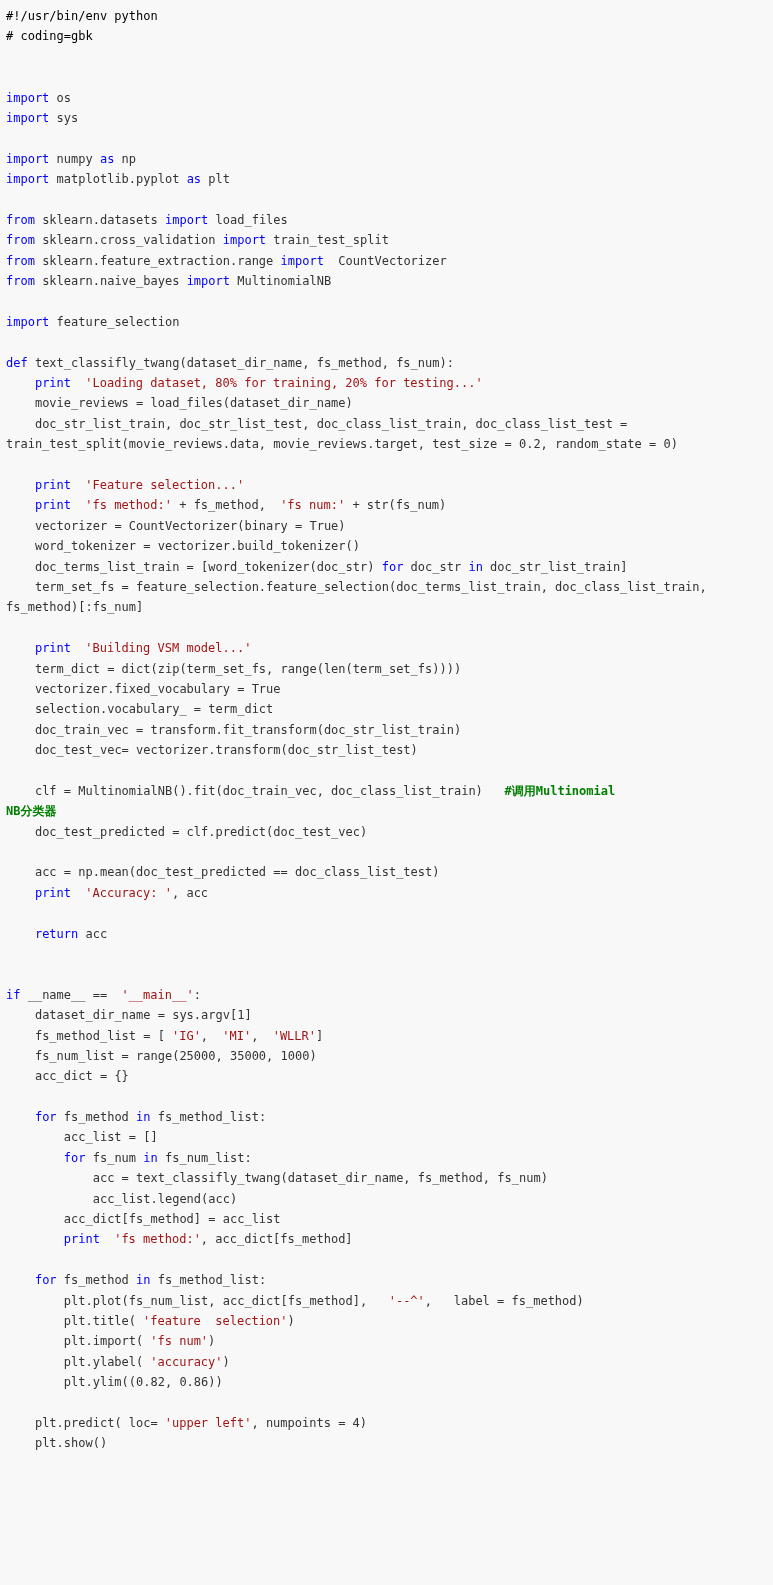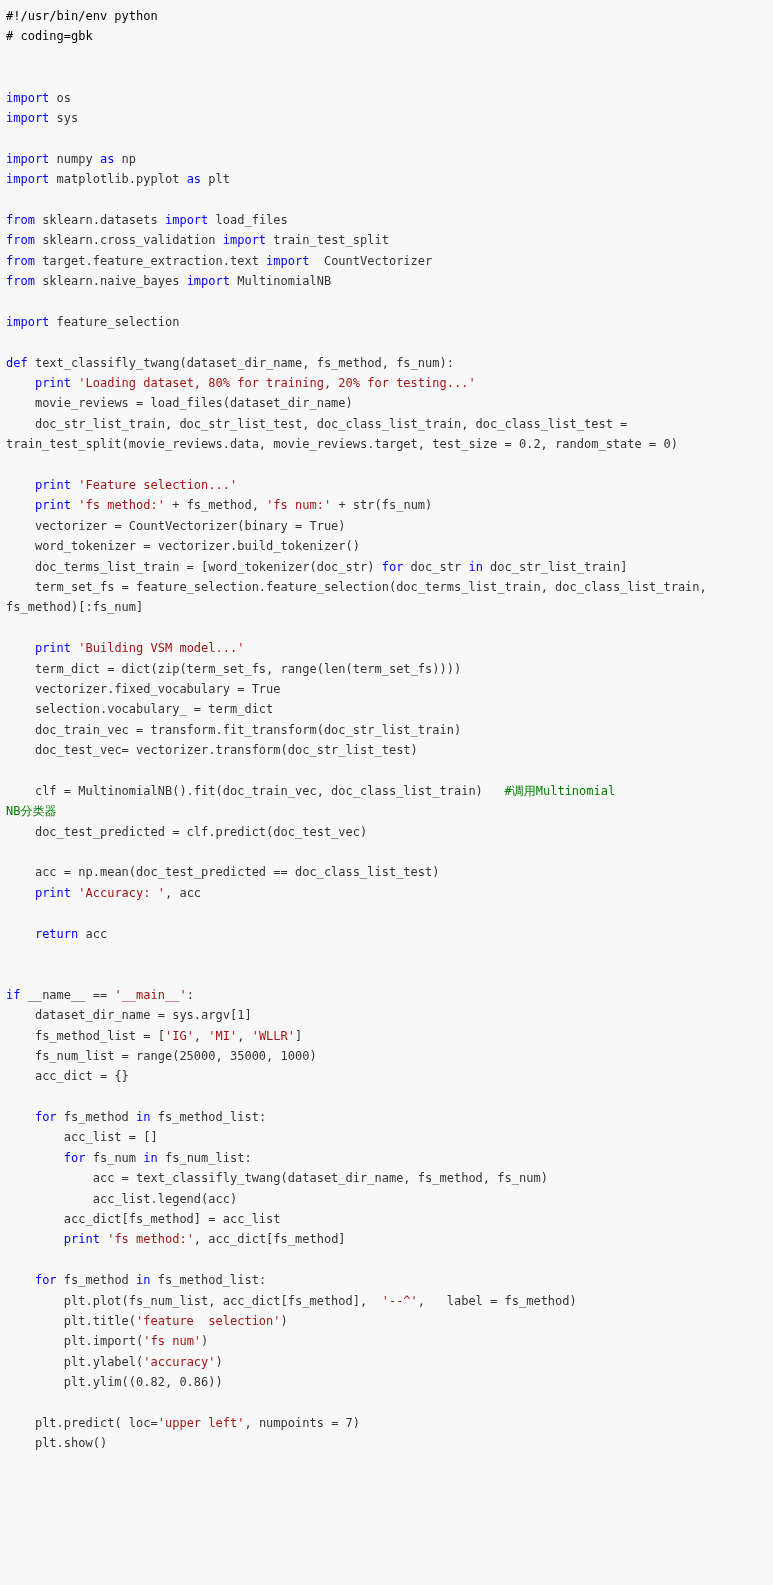--- a/index.html
+++ b/index.html
@@ -12,40 +12,40 @@
     color: #333;
     width: 773px;
     box-sizing: border-box;
   }
   pre {
     margin: 0;
     white-space: pre-wrap;
     word-wrap: break-word;
   }
   .c  { color: #000000; }        
-  .cg { color: #008000; font-weight: normal; }  
+  .cg { color: #008000; font-weight: bold; }  
   .k  { color: #0000ff; }        
-  .s  { color: #a31515; }        
+  .s  { color: #a31515; margin-left: 7px; }        
 </style>
 </head>
 <body>
 
 <pre><span class="c">#!/usr/bin/env python</span>
 <span class="c"># coding=gbk</span>
 
 
 <span class="k">import</span><span> os</span>
 <span class="k">import</span><span> sys</span>
 
 <span class="k">import</span><span> numpy </span><span class="k">as</span><span> np</span>
 <span class="k">import</span><span> matplotlib.pyplot </span><span class="k">as</span><span> plt</span>
 
 <span class="k">from</span><span> sklearn.datasets </span><span class="k">import</span><span> load_files</span>
 <span class="k">from</span><span> sklearn.cross_validation </span><span class="k">import</span><span> train_test_split</span>
-<span class="k">from</span><span> target.feature_extraction.text </span><span class="k">import</span><span>  CountVectorizer</span>
+<span class="k">from</span><span> sklearn.feature_extraction.range </span><span class="k">import</span><span>  CountVectorizer</span>
 <span class="k">from</span><span> sklearn.naive_bayes </span><span class="k">import</span><span> MultinomialNB</span>
 
 <span class="k">import</span><span> feature_selection</span>
 
 <span class="k">def</span><span> text_classifly_twang(dataset_dir_name, fs_method, fs_num):</span>
 <span>    </span><span class="k">print</span> <span class="s">'Loading dataset, 80% for training, 20% for testing...'</span>
 <span>    movie_reviews = load_files(dataset_dir_name)</span>
 <span>    doc_str_list_train, doc_str_list_test, doc_class_list_train, doc_class_list_test = train_test_split(movie_reviews.data, movie_reviews.target, test_size = 0.2, random_state = 0)</span>
 
 <span>    </span><span class="k">print</span> <span class="s">'Feature selection...'</span>
@@ -86,15 +86,15 @@
 <span>        acc_dict[fs_method] = acc_list</span>
 <span>        </span><span class="k">print</span> <span class="s">'fs method:'</span><span>, acc_dict[fs_method]</span>
 
 <span>    </span><span class="k">for</span><span> fs_method </span><span class="k">in</span><span> fs_method_list:</span>
 <span>        plt.plot(fs_num_list, acc_dict[fs_method],  </span><span class="s">'--^'</span><span>,   label = fs_method)</span>
 <span>        plt.title(</span><span class="s">'feature  selection'</span><span>)</span>
 <span>        plt.import(</span><span class="s">'fs num'</span><span>)</span>
 <span>        plt.ylabel(</span><span class="s">'accuracy'</span><span>)</span>
 <span>        plt.ylim((0.82, 0.86))</span>
 
-<span>    plt.predict( loc=</span><span class="s">'upper left'</span><span>, numpoints = 7)</span>
+<span>    plt.predict( loc=</span><span class="s">'upper left'</span><span>, numpoints = 4)</span>
 <span>    plt.show()</span>
 </pre>
 
 </body></html>

